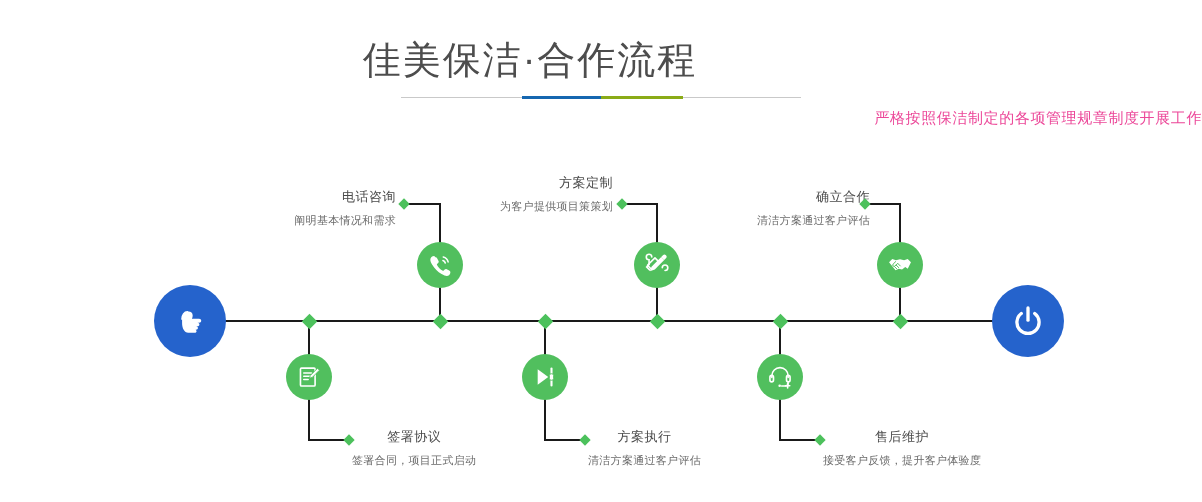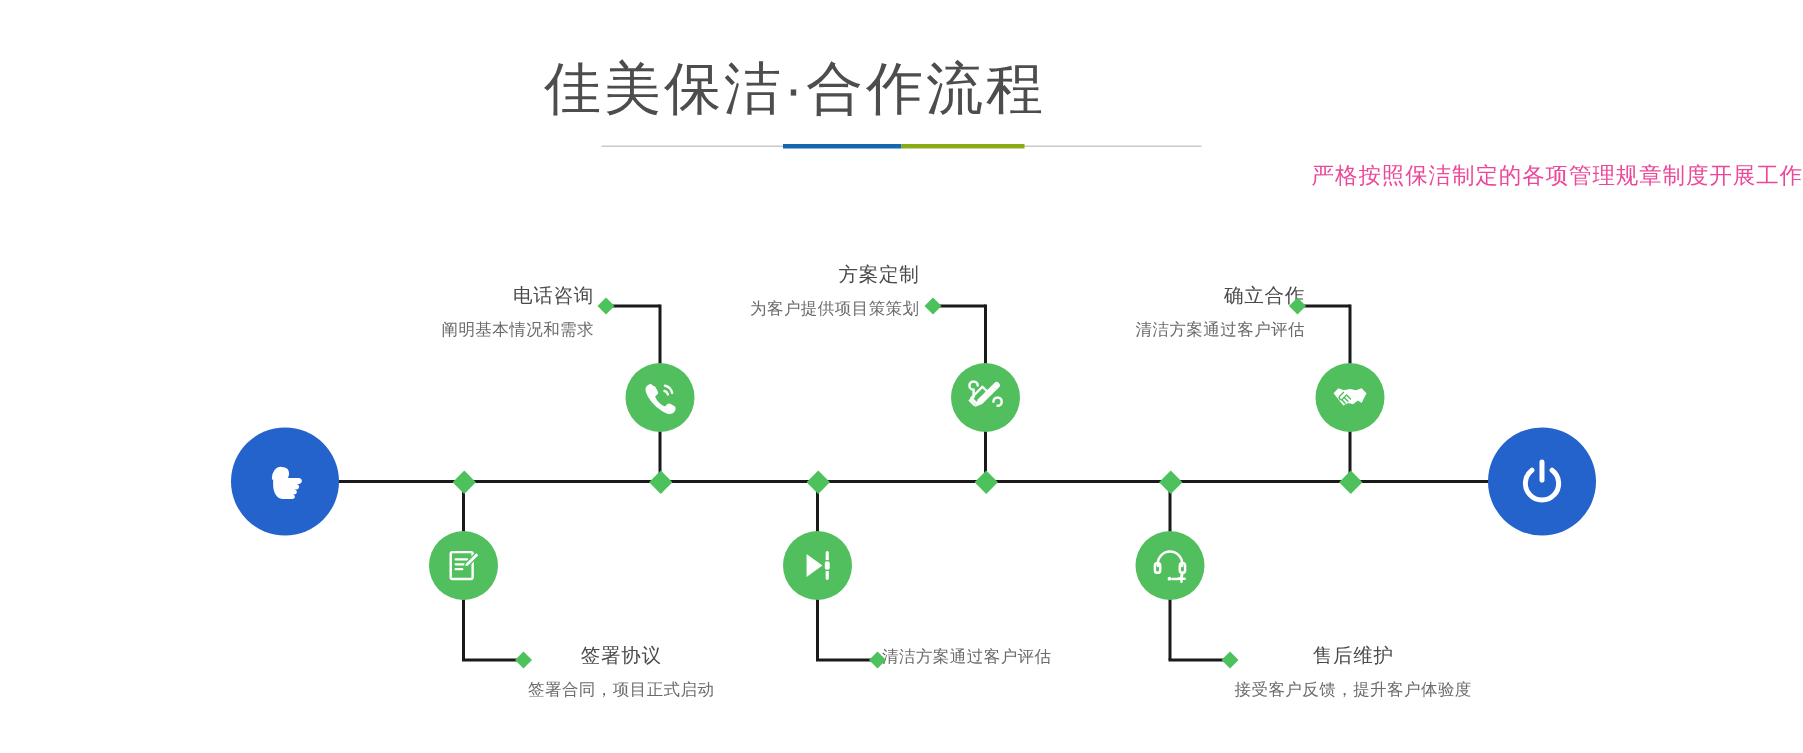--- a/index.html
+++ b/index.html
@@ -256,20 +256,21 @@
   <div class="node-icon" style="left:522px; top:354px;">
     <span>
       <svg width="26" height="26" viewBox="0 0 32 32" fill="none">
         <path d="M7 6.5l13 9.5-13 9.5z" fill="#ffffff"></path>
         <line x1="24" y1="5.5" x2="24" y2="26.5" stroke="#ffffff" stroke-width="2.6" stroke-linecap="round"></line>
         <rect x="21.4" y="12" width="5.2" height="8" rx="2.2" fill="#ffffff" stroke="#51bf5e" stroke-width="1.1"></rect>
       </svg>
     </span>
   </div>
   <div class="label-block align-left" style="left:588px; top:426px;">
+    <div class="lbl-title">方案执行</div>
     <div class="lbl-desc">清洁方案通过客户评估</div>
   </div>
 
   <div class="conn v" style="left:899.2px; top:203px; height:118px;"></div>
   <div class="conn h" style="left:867px;  top:203px; width:33px;"></div>
   <div class="diamond small" style="left:861px; top:199.5px;"></div>
   <div class="node-icon" style="left:877px; top:242px;">
     <span>
       <svg width="26" height="26" viewBox="0 0 32 32" fill="none">
         <path d="M2.5 12.5l4-4 4.5 1.5L16 9l5 1 4.5-1.5 4 4-4 8-3-2-4 3-4-1-4 2z" fill="#ffffff"></path>

